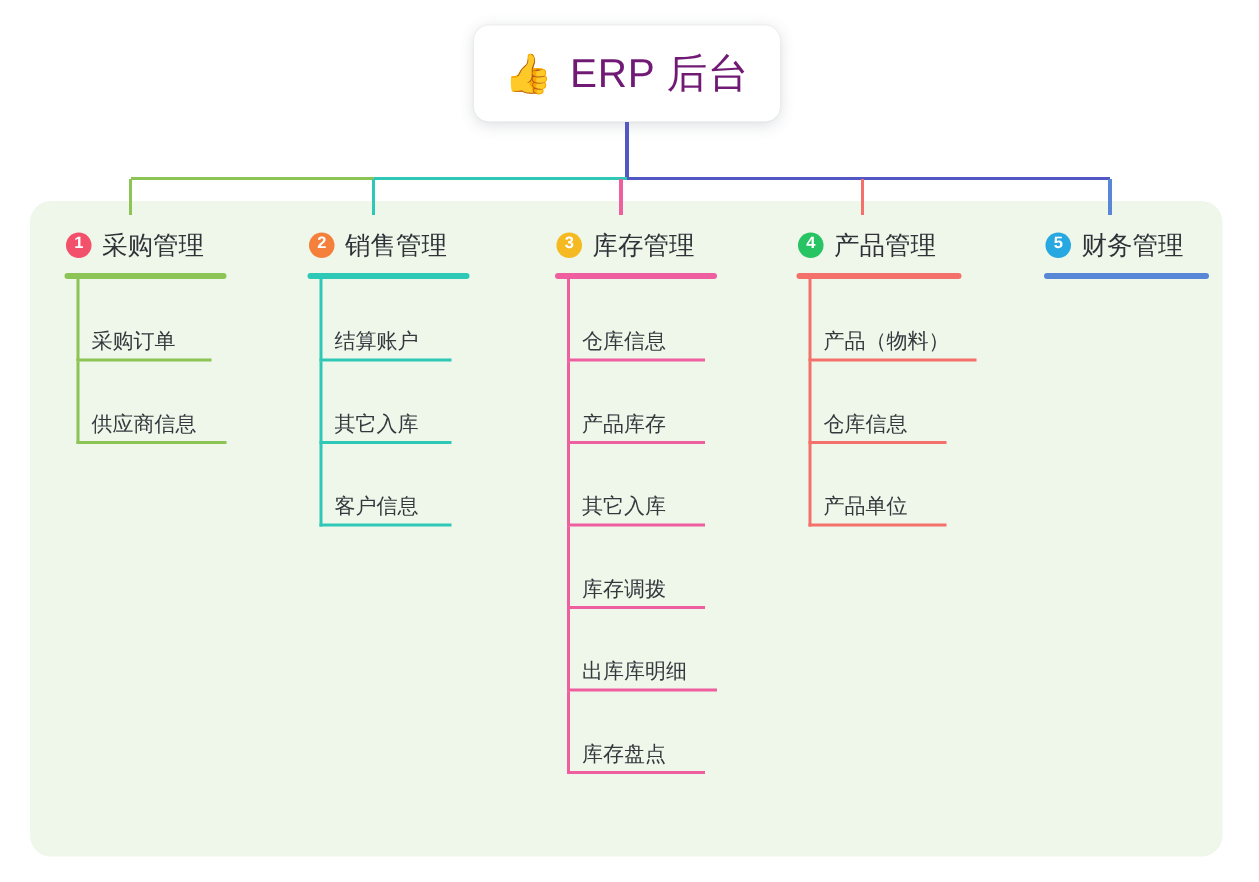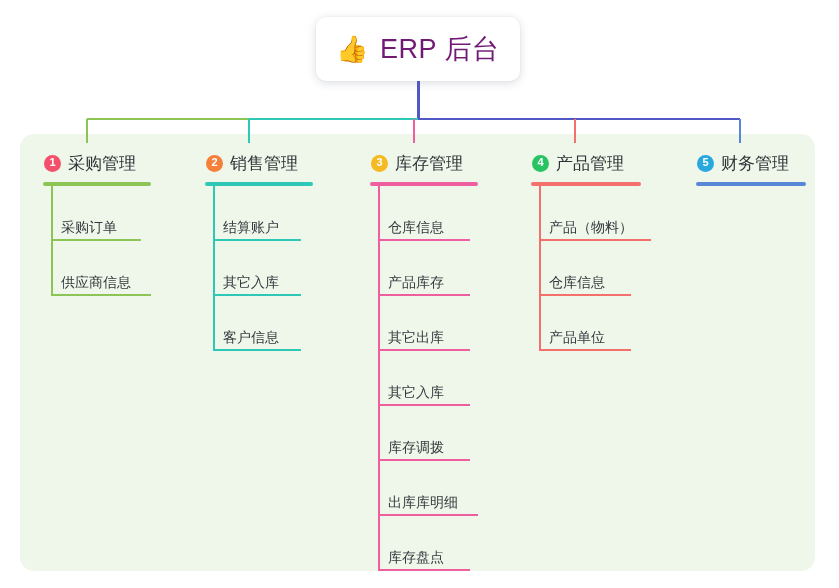--- a/index.html
+++ b/index.html
@@ -156,25 +156,20 @@
             <span class="item-label">仓库信息</span>
           </div>
           <div class="item">
             <span class="spine" style="background: rgb(239, 95, 160);"></span>
             <span class="underline" style="background: rgb(239, 95, 160); width: 92px;"></span>
             <span class="item-label">产品库存</span>
           </div>
           <div class="item">
             <span class="spine" style="background: rgb(239, 95, 160);"></span>
             <span class="underline" style="background: rgb(239, 95, 160); width: 92px;"></span>
-            <span class="item-label">其它出库</span>
-          </div>
-          <div class="item">
-            <span class="spine" style="background: rgb(239, 95, 160);"></span>
-            <span class="underline" style="background: rgb(239, 95, 160); width: 92px;"></span>
             <span class="item-label">其它入库</span>
           </div>
           <div class="item">
             <span class="spine" style="background: rgb(239, 95, 160);"></span>
             <span class="underline" style="background: rgb(239, 95, 160); width: 92px;"></span>
             <span class="item-label">库存调拨</span>
           </div>
           <div class="item">
             <span class="spine" style="background: rgb(239, 95, 160);"></span>
             <span class="underline" style="background: rgb(239, 95, 160); width: 100px;"></span>

